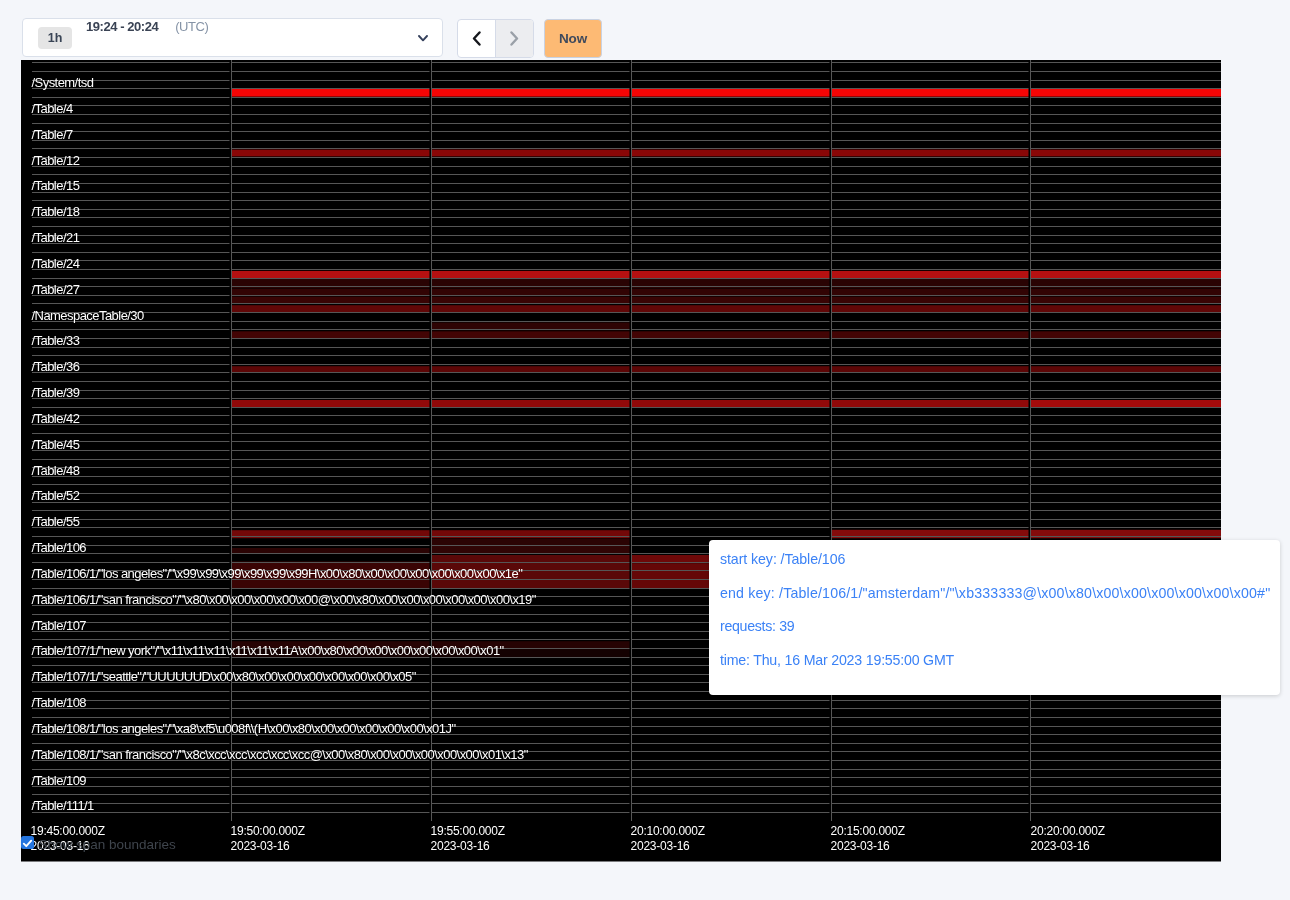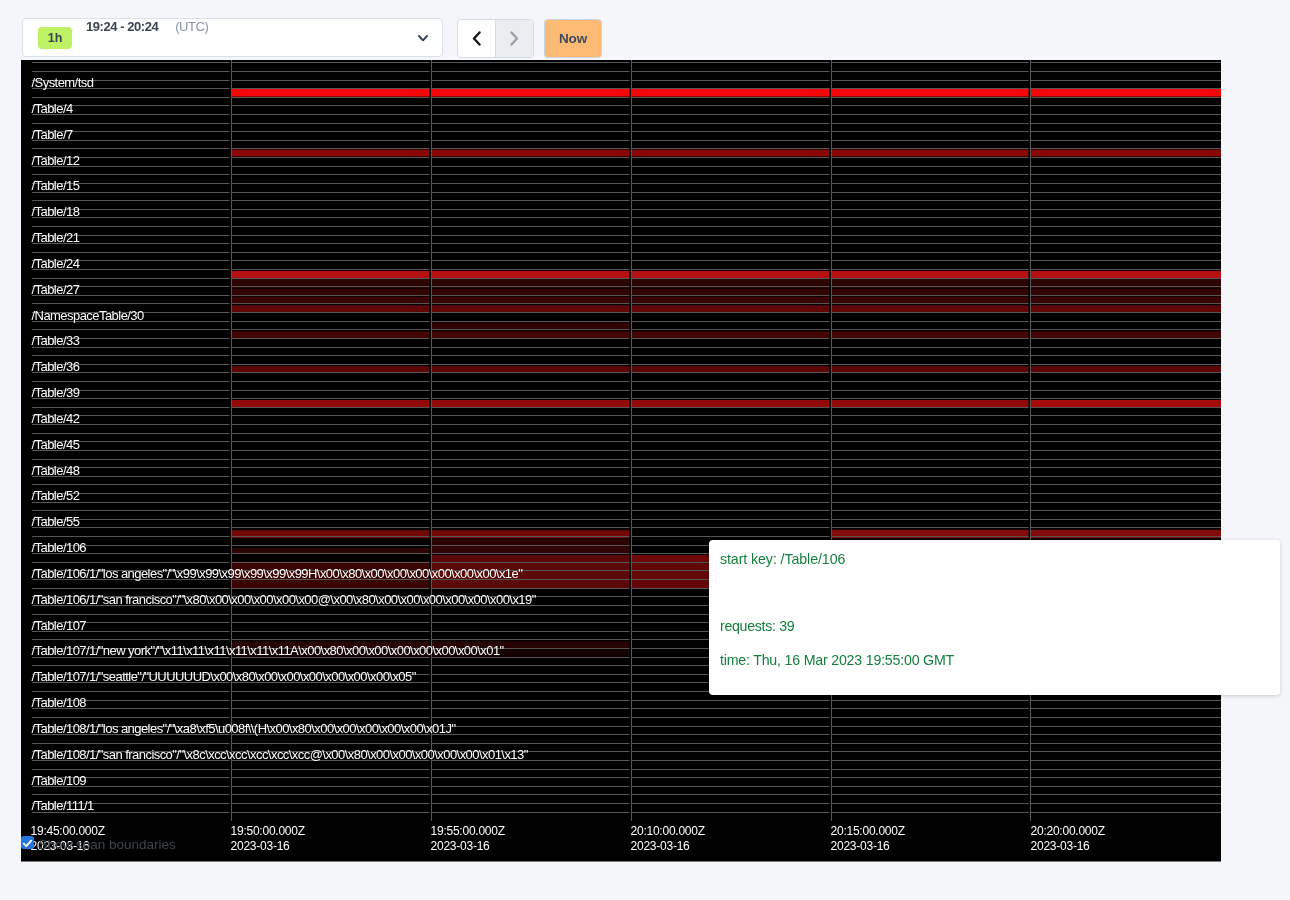--- a/index.html
+++ b/index.html
@@ -1,27 +1,27 @@
 <!DOCTYPE html>
 <html><head><meta charset="utf-8"><style>
 html,body{margin:0;padding:0;width:1290px;height:900px;background:#f4f6fa;
 font-family:"Liberation Sans",sans-serif;overflow:hidden;position:relative}
 #tooltip,#selector,#nowbtn,#cbrow,#arrows{filter:opacity(1)}
 text{filter:opacity(1)}
 .abs{position:absolute}
 #selector{left:22px;top:18px;width:419px;height:37px;background:#fff;border:1px solid #dae0ea;border-radius:4px}
-#badge{position:absolute;left:15px;top:7.5px;width:34px;height:22px;background:#bef264;border-radius:4px;color:#394455;font-size:12.5px;font-weight:bold;display:flex;align-items:center;justify-content:center}
+#badge{position:absolute;left:15px;top:7.5px;width:34px;height:22px;background:#e5e5e5;border-radius:4px;color:#394455;font-size:12.5px;font-weight:bold;display:flex;align-items:center;justify-content:center}
 #trange{position:absolute;left:63px;top:0;height:37px;display:flex;align-items:flex-start;font-size:13px;font-weight:bold;color:#3a4354;letter-spacing:-0.45px}
 #trange .utc{color:#8593a6;font-weight:normal;margin-left:17px}
 #chev{position:absolute;right:14px;top:15.5px}
 #arrows{left:457px;top:19px;width:77px;height:39px;border:1px solid #d5dbe8;border-radius:4px;box-sizing:border-box;display:flex;overflow:hidden;background:#fff}
 #arrows .half{width:50%;height:100%;display:flex;align-items:center;justify-content:center}
 #arrows .r{background:#ecedf0;border-left:1px solid #d5dbe8}
 #nowbtn{left:544px;top:19px;width:58px;height:39px;border:1px solid #c9d2e2;border-radius:4px;box-sizing:border-box;background:#fdba74;color:#3f4a5c;font-size:13.5px;font-weight:bold;display:flex;align-items:center;justify-content:center;letter-spacing:-0.2px}
-#tooltip{left:709.2px;top:539.8px;width:571px;height:155.4px;background:#fff;border-radius:4px;box-shadow:0 1px 4px rgba(0,0,0,0.18);color:#15803d;font-size:14.2px}
+#tooltip{left:709.2px;top:539.8px;width:571px;height:155.4px;background:#fff;border-radius:4px;box-shadow:0 1px 4px rgba(0,0,0,0.18);color:#3b82f6;font-size:14.2px}
 #tooltip div{position:absolute;left:10.8px;transform:translateY(-50%);white-space:pre}
 #cbrow{left:22px;top:836px;width:600px;height:14px}
 #cb{position:absolute;left:-1px;top:0;width:13px;height:13px;background:#2575df;border-radius:2.5px}
 #cblab{position:absolute;left:16.5px;top:0.5px;font-size:13.5px;color:#3f454d}
 text{fill:#fff}
 .rl{font-size:13px;letter-spacing:-0.55px;dominant-baseline:central}
 .ax{font-size:12px;letter-spacing:-0.25px}
 </style></head><body>
 <div id="selector" class="abs">
   <div id="badge">1h</div>
@@ -205,20 +205,21 @@
     <text x="409.6" y="790.0" class="ax">2023-03-16</text>
     <text x="609.6" y="774.5" class="ax">20:10:00.000Z</text>
     <text x="609.6" y="790.0" class="ax">2023-03-16</text>
     <text x="809.6" y="774.5" class="ax">20:15:00.000Z</text>
     <text x="809.6" y="790.0" class="ax">2023-03-16</text>
     <text x="1009.6" y="774.5" class="ax">20:20:00.000Z</text>
     <text x="1009.6" y="790.0" class="ax">2023-03-16</text>
 </svg>
 <div id="tooltip" class="abs">
   <div style="top:19.1px;letter-spacing:-0.08px">start key: /Table/106</div>
+  <div style="top:52.9px;letter-spacing:0.17px">end key: /Table/106/1/"amsterdam"/"\xb333333@\x00\x80\x00\x00\x00\x00\x00\x00#"</div>
   <div style="top:86.7px;letter-spacing:-0.3px">requests: 39</div>
   <div style="top:120.7px;letter-spacing:-0.2px">time: Thu, 16 Mar 2023 19:55:00 GMT</div>
 </div>
 <div id="cbrow" class="abs">
   <div id="cb"><svg width="13" height="13" viewBox="0 0 14 14">
         <path d="M3 7.2 L5.7 9.9 L11 4" stroke="#fff" stroke-width="2" fill="none" stroke-linecap="round" stroke-linejoin="round"></path>
       </svg></div>
   <div id="cblab">Show span boundaries</div>
 </div>
 </body></html>

